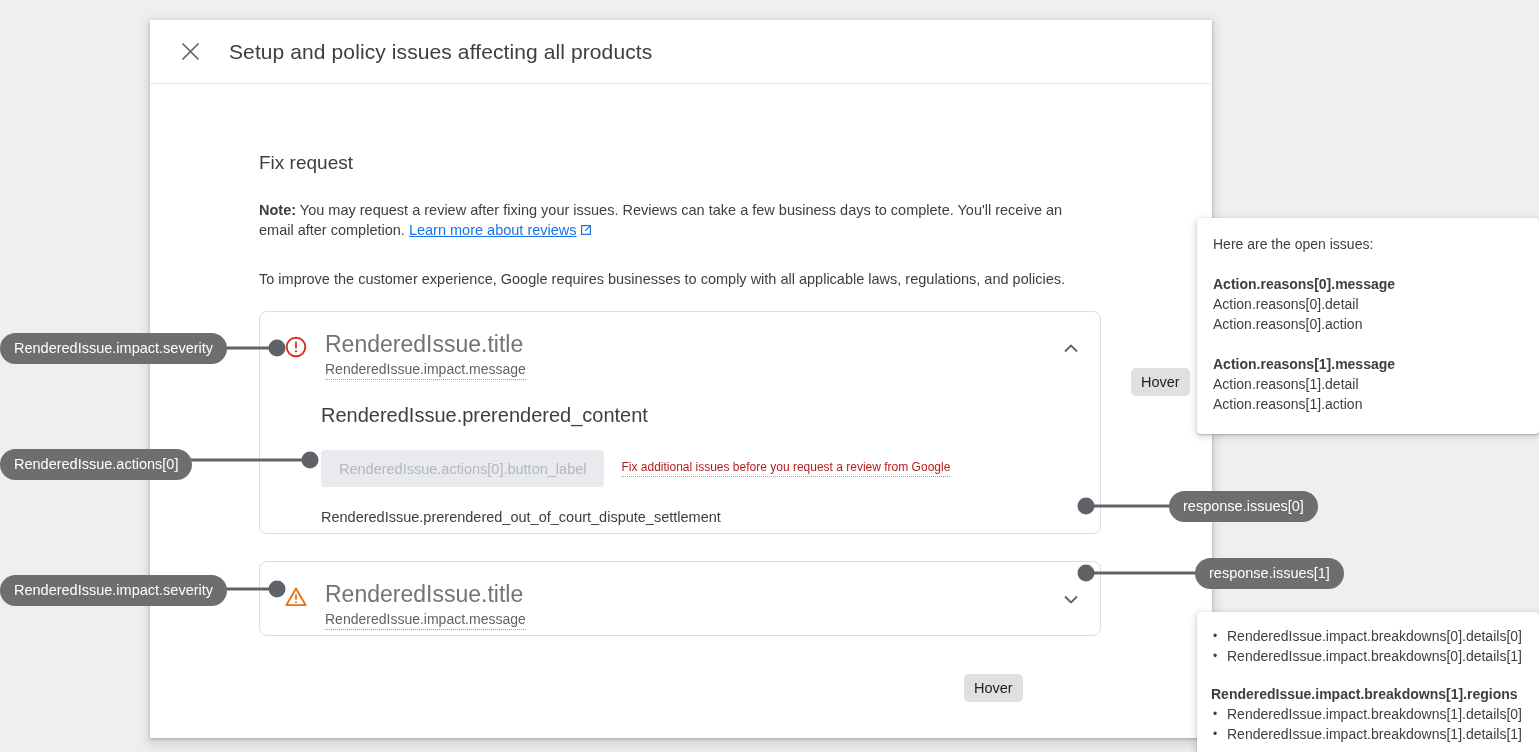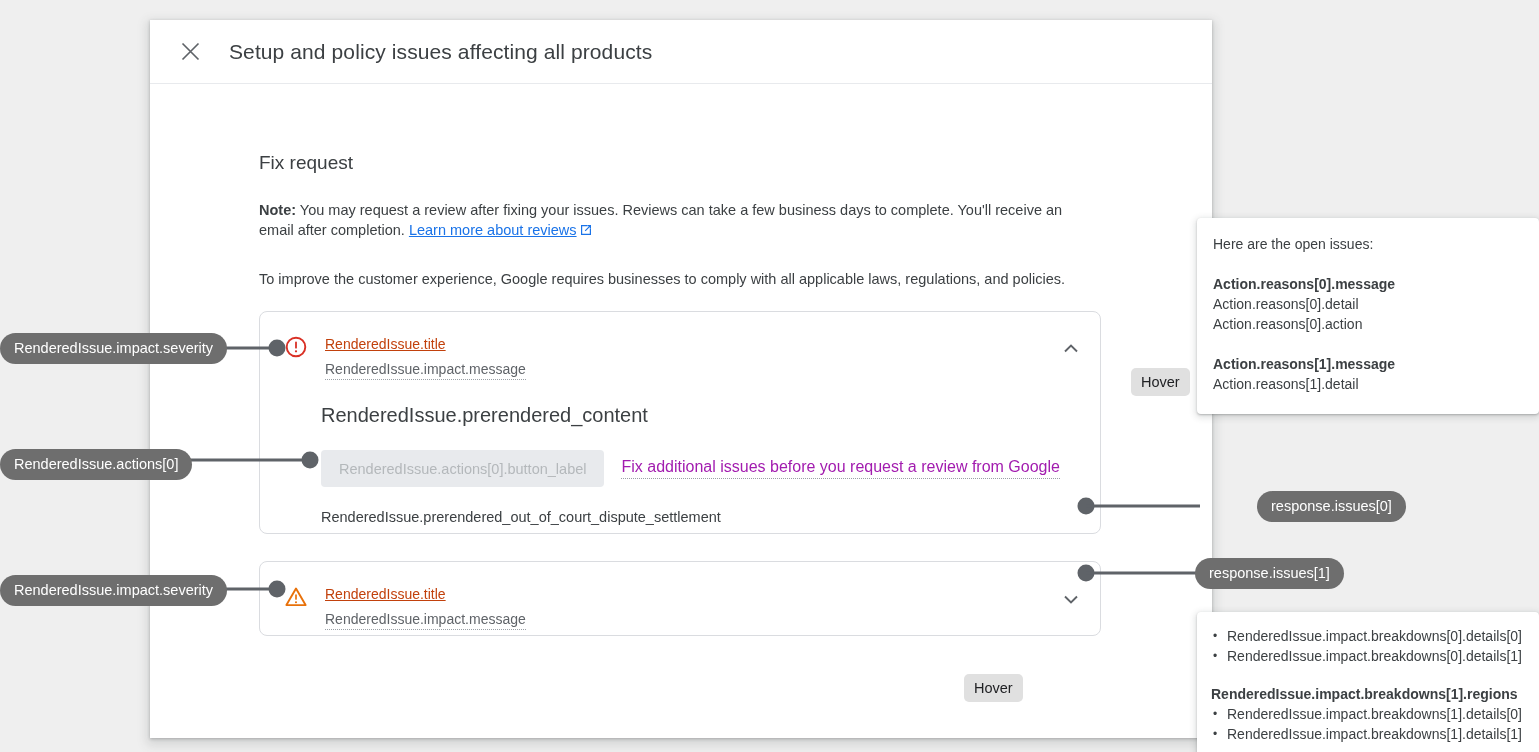--- a/index.html
+++ b/index.html
@@ -49,42 +49,42 @@
     background: #fff;
     border: 1px solid #dadce0; border-radius: 8px;
     z-index: 20;
   }
   #card-0 { top: 291px; height: 223px; }
   #card-1 { top: 541px; height: 75px; }
 
   .card-row { display: flex; align-items: flex-start; padding: 22px 16px 0 25px; }
   .sev-icon { width: 22px; height: 22px; flex: 0 0 22px; margin-top: 2px; }
   .card-headings { flex: 1 1 auto; margin-left: 18px; }
-  .card-title { font-size: 14px; color: #c2410c; line-height: 20px; text-decoration: underline; }
+  .card-title { font-size: 23px; color: #737373; line-height: 20px; }
   .card-sub {
     font-size: 14px; color: #5f6368; margin-top: 7px; display: inline-block;
     border-bottom: 1px dotted #9aa0a6; padding-bottom: 2px;
   }
   .chev-btn {
     width: 26px; height: 26px; border: 0; background: transparent; padding: 0;
     cursor: pointer; display: flex; align-items: center; justify-content: center;
     margin-top: 2px;
   }
 
   .card-content { padding: 0 0 0 61px; }
   .prerendered { font-size: 20px; color: #3c4043; margin-top: 24px; }
 
   .action-row { display: flex; align-items: center; margin-top: 23px; }
   .btn-disabled {
     background: #e8eaed; color: #b4b8bb; border: 0; border-radius: 4px;
     height: 37px; padding: 0 18px; font-size: 14.5px;
     font-family: "Liberation Sans", sans-serif; cursor: default; text-align: center;
   }
   .fix-note {
-    margin-left: 17px; font-size: 16px; color: #a21caf;
+    margin-left: 17px; font-size: 12px; color: #b91c1c;
     border-bottom: 1px dotted #9aa0a6; padding-bottom: 2px;
   }
   .settlement { font-size: 14.5px; color: #3c4043; margin-top: 22px; }
 
   
   .popover {
     position: absolute; background: #fff; border-radius: 4px;
     box-shadow: 0 1px 2px rgba(60,64,67,.3), 0 2px 6px 2px rgba(60,64,67,.15);
     z-index: 60; color: #3c4043;
   }
@@ -109,21 +109,21 @@
 
   
   .pill {
     position: absolute; background: #6e6e6e; color: #ffffff;
     border-radius: 16px; height: 31px; line-height: 31px;
     padding: 0 14px; font-size: 14.5px; white-space: nowrap; z-index: 55;
   }
   #pill-sev-0   { left: 0px;    top: 313px; }
   #pill-act-0   { left: 0px;    top: 429px; }
   #pill-sev-1   { left: 0px;    top: 555px; }
-  #pill-iss-0   { left: 1257px; top: 471px; }
+  #pill-iss-0   { left: 1169px; top: 471px; }
   #pill-iss-1   { left: 1195px; top: 538px; }
 
   
   .hover-chip {
     position: absolute; background: #e0e0e0; color: #202124;
     border-radius: 5px; font-size: 14.5px; padding: 6px 10px;
     z-index: 58; white-space: nowrap;
   }
   #hover-top    { left: 1131px; top: 348px; }
   #hover-bottom { left: 964px;  top: 654px; }
@@ -238,20 +238,21 @@
   <div class="popover" id="pop-reasons">
     <div class="pop-lead">Here are the open issues:</div>
     <div class="reason-group">
       <div class="reason-msg">Action.reasons[0].message</div>
       <div class="reason-detail">Action.reasons[0].detail</div>
       <div class="reason-action">Action.reasons[0].action</div>
     </div>
     <div class="reason-group">
       <div class="reason-msg">Action.reasons[1].message</div>
       <div class="reason-detail">Action.reasons[1].detail</div>
+      <div class="reason-action">Action.reasons[1].action</div>
     </div>
   </div>
 
   <div class="popover" id="pop-breakdowns">
     <div class="bd-group">
       <ul class="bd-list">
         <li>RenderedIssue.impact.breakdowns[0].details[0]</li>
         <li>RenderedIssue.impact.breakdowns[0].details[1]</li>
       </ul>
     </div>

